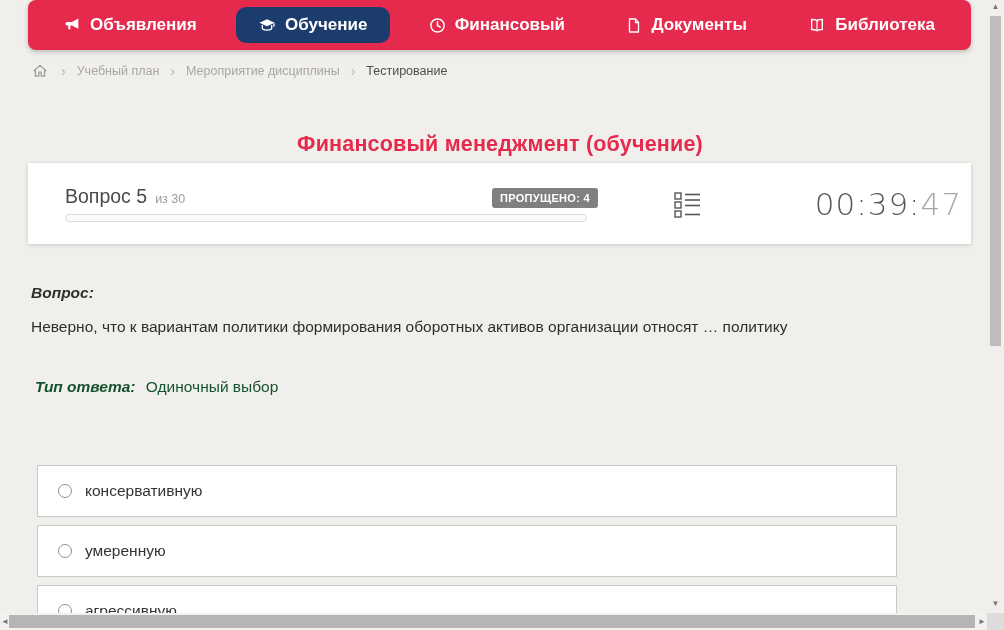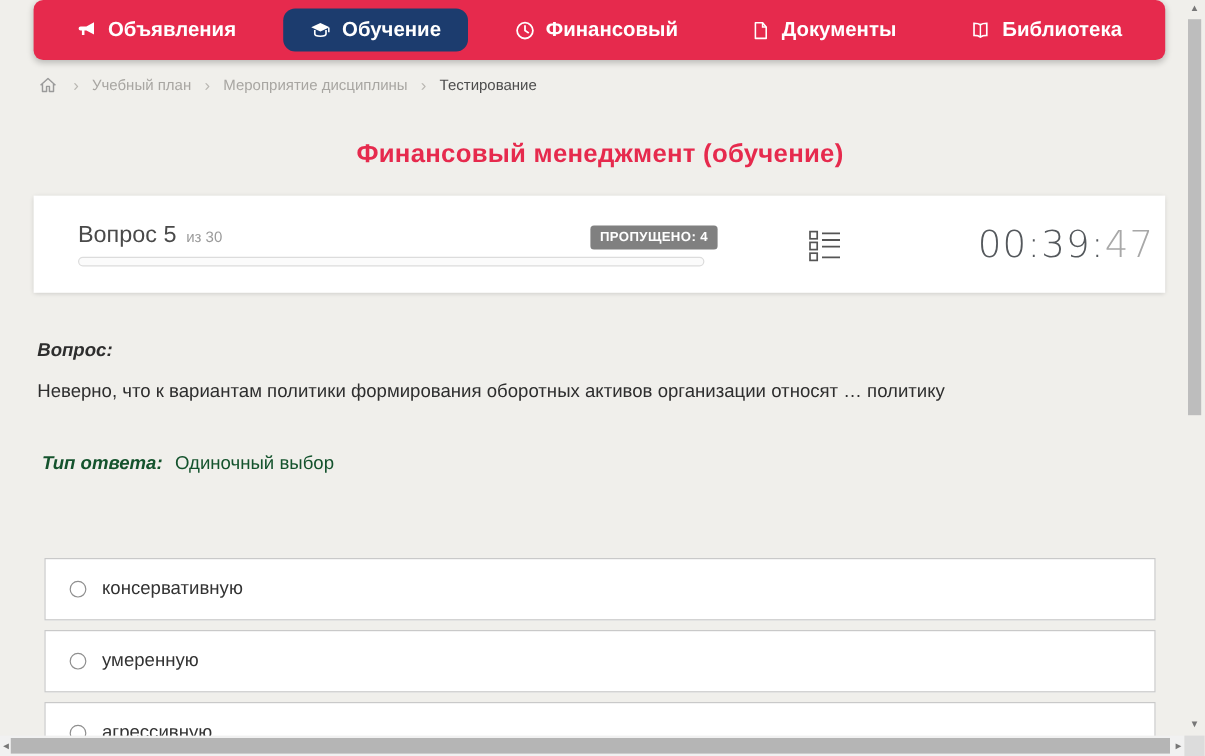--- a/index.html
+++ b/index.html
@@ -27,21 +27,21 @@
     position:absolute; left:32px; top:63px; display:flex; align-items:center; gap:11px;
     font-size:12.5px; color:#a8a6a2;
   }
   .crumb { color:#a8a6a2; cursor:pointer; }
   .crumb.current { color:#4d4d4d; cursor:default; }
   .crumb-sep { color:#b9b7b2; font-size:14px; line-height:1; }
   .home-icon { display:inline-flex; cursor:pointer; margin-right:2px; }
 
   
   .page-title {
-    position:absolute; left:0; top:116px; width:1000px; text-align:center;
+    position:absolute; left:0; top:132px; width:1000px; text-align:center;
     color:#e62a4d; font-size:21.5px; font-weight:bold; letter-spacing:.2px;
   }
 
   
   .q-card {
     position:absolute; left:28px; top:163px; width:943px; height:81px;
     background:#ffffff; box-shadow:0 1px 4px rgba(0,0,0,.18);
   }
   .q-num-row { position:absolute; left:37px; top:22px; display:flex; align-items:baseline; gap:8px; }
   .q-num { font-size:19.5px; color:#4a4a4a; }
@@ -61,21 +61,21 @@
 
   
   .q-label { position:absolute; left:31px; top:284px; font-size:15.5px; font-weight:bold; font-style:italic; color:#2e2e2e; }
   .q-text  { position:absolute; left:31px; top:318px; width:900px; font-size:15.5px; color:#2e2e2e; }
   .a-type-row { position:absolute; left:35px; top:378px; font-size:15.5px; color:#14532d; }
   .a-type-label { font-weight:bold; font-style:italic; }
   .a-type-value { margin-left:6px; }
 
   
   .option {
-    position:absolute; left:37px; width:926px; height:52px;
+    position:absolute; left:37px; width:860px; height:52px;
     background:#fff; border:1px solid #c9c9c9; display:flex; align-items:center; cursor:pointer;
   }
   .option .radio {
     width:14px; height:14px; border:1px solid #8f8f8f; border-radius:50%;
     margin-left:20px; background:#fff; flex:0 0 auto;
   }
   .option .opt-label { margin-left:13px; font-size:15.5px; color:#333; }
   .opt-0 { top:465px; } .opt-1 { top:525px; } .opt-2 { top:585px; }
 
   

